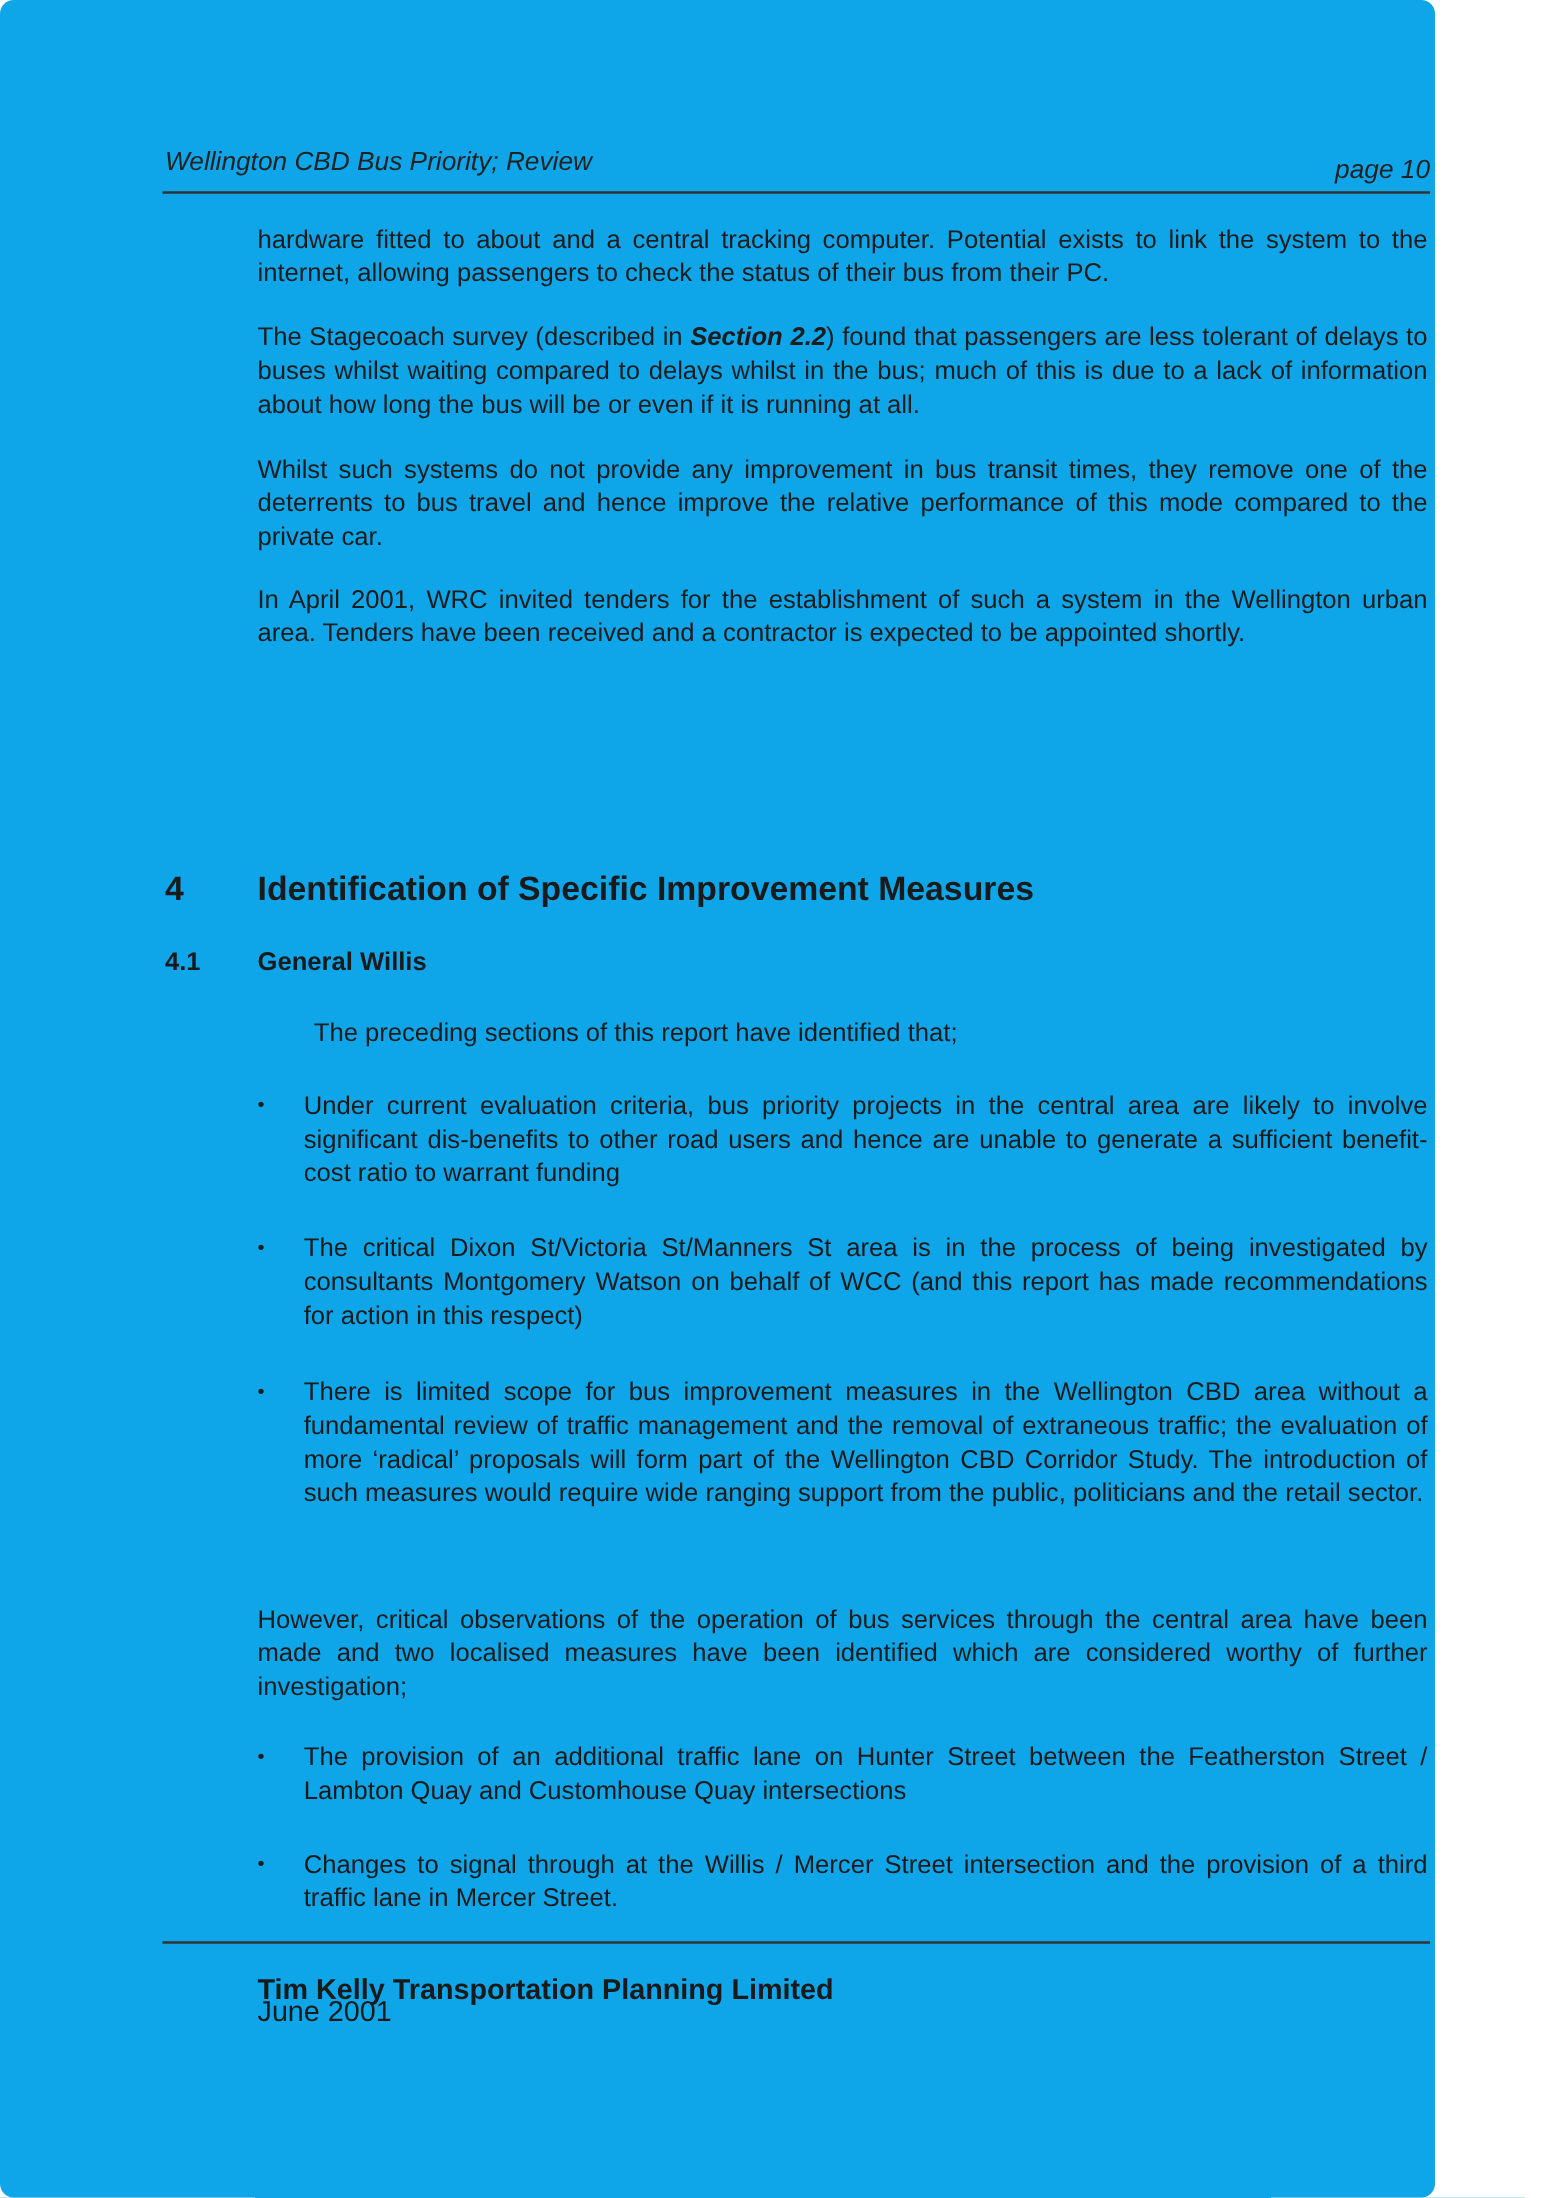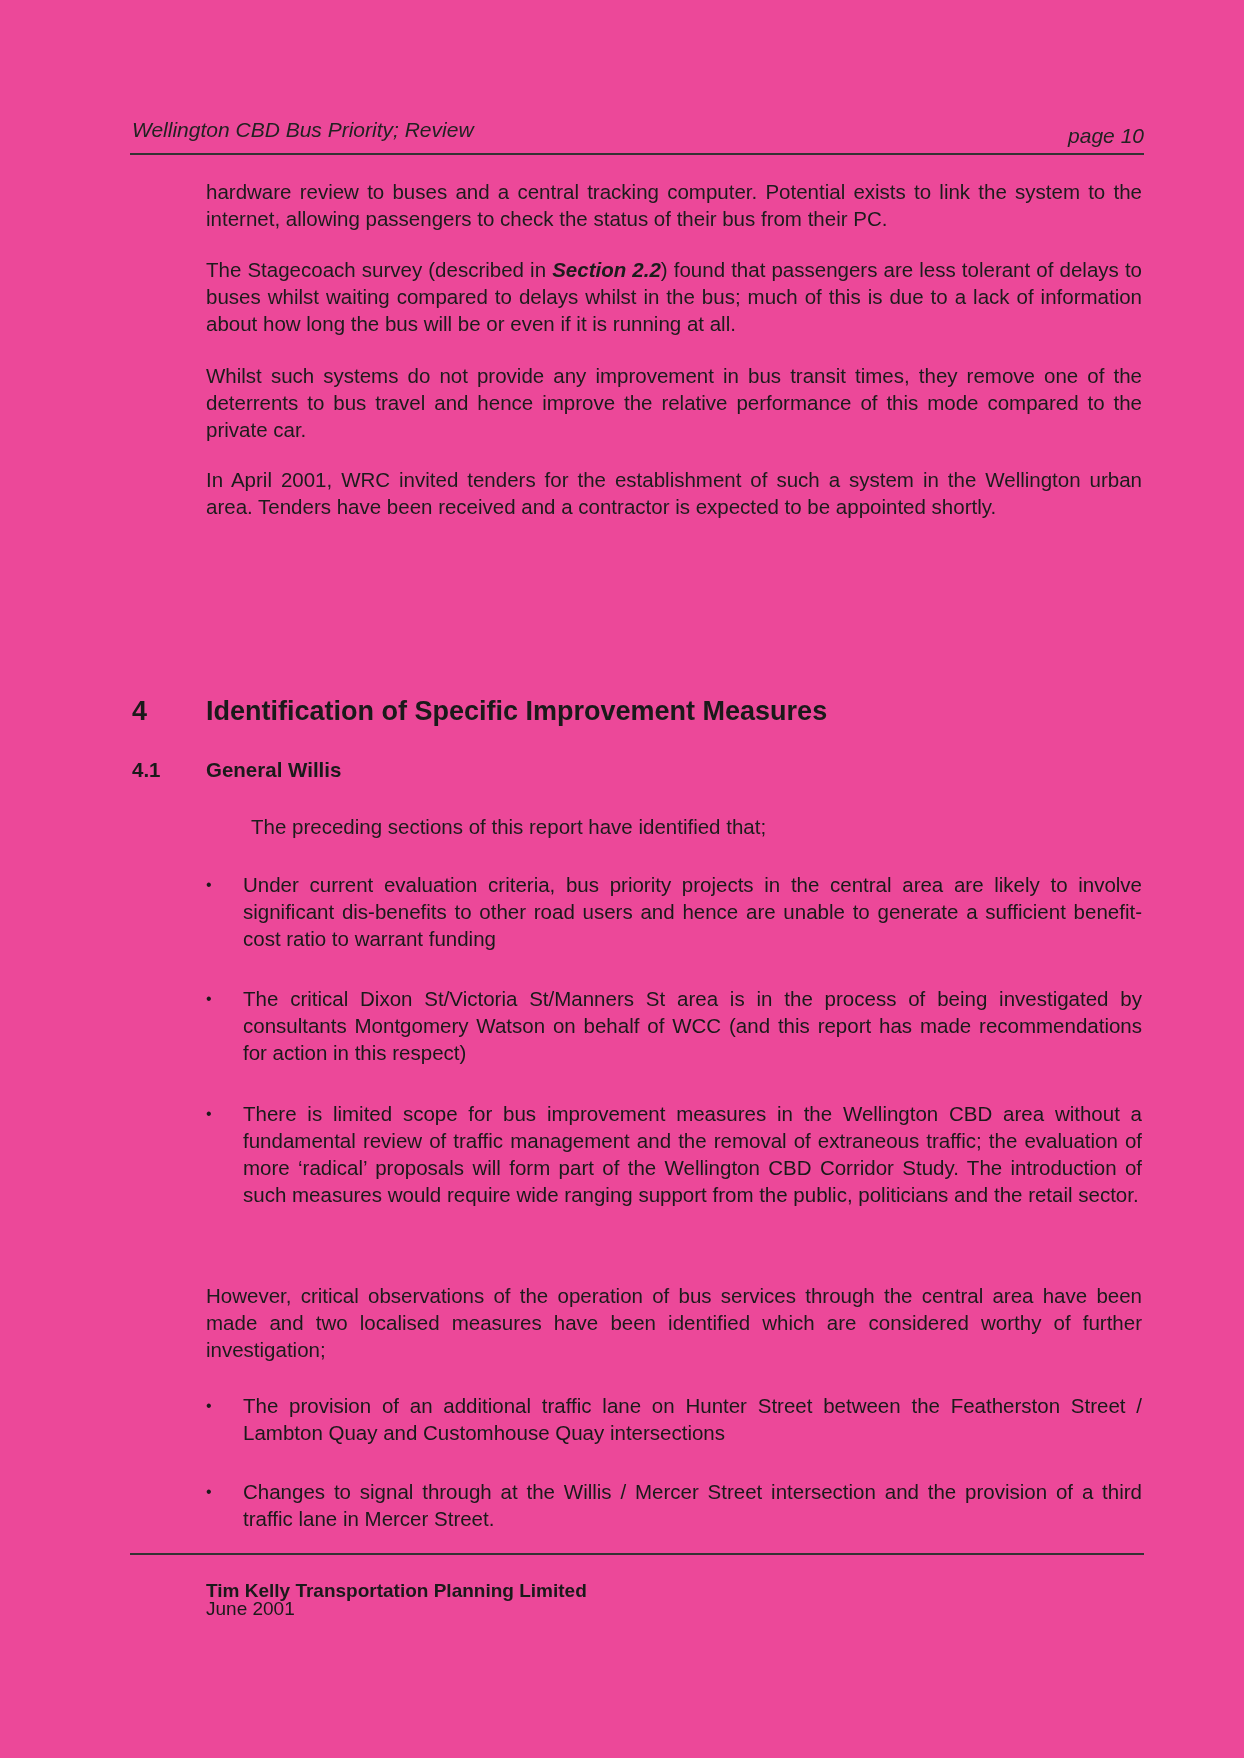--- a/index.html
+++ b/index.html
@@ -11,22 +11,23 @@
       width: 1244px;
       height: 1758px;
       position: relative;
       font-family: "Liberation Sans", sans-serif;
       color: #1a1a1a;
       overflow: hidden;
     }
     .page {
       position: absolute;
       left: 0; top: 0;
-      width: 1244px; height: 1758px;
-      background: #ec4899;
+      width: 1148px; height: 1758px;
+      background: #0ea5e9;
+      border-radius: 11px;
     }
     .header {
       position: absolute;
       left: 132px;
       width: 1012px;
       top: 118px;
       height: 36px;
     }
     .header-title {
       position: absolute;
@@ -105,39 +106,39 @@
     }
     .bullet-item .btext {
       margin-left: 37px;
       text-align: justify;
     }
 
     .footer {
       position: absolute;
       left: 206px;
       top: 1582px;
-      font-size: 19px;
+      font-size: 23px;
       line-height: 18px;
       color: #1a1a1a;
     }
     .footer .company { font-weight: bold; }
   </style>
 </head>
 <body>
 
 <div class="page">
 
   <div class="header">
     <span class="header-title">Wellington CBD Bus Priority; Review</span>
     <span class="header-page">page 10</span>
   </div>
   <div class="rule top"></div>
 
   <div class="text-block" style="top:178px;">
-    <p>hardware review to buses and a central tracking computer. Potential exists to link the system to the internet, allowing passengers to check the status of their bus from their PC.</p>
+    <p>hardware fitted to about and a central tracking computer. Potential exists to link the system to the internet, allowing passengers to check the status of their bus from their PC.</p>
   </div>
 
   <div class="text-block" style="top:256px;">
     <p><span>The Stagecoach survey (described in </span><span class="em-ref">Section 2.2</span><span>) found that passengers are less tolerant of delays to buses whilst waiting compared to delays whilst in the bus; much of this is due to a lack of information about how long the bus will be or even if it is running at all.</span></p>
   </div>
 
   <div class="text-block" style="top:362px;">
     <p>Whilst such systems do not provide any improvement in bus transit times, they remove one of the deterrents to bus travel and hence improve the relative performance of this mode compared to the private car.</p>
   </div>
 

